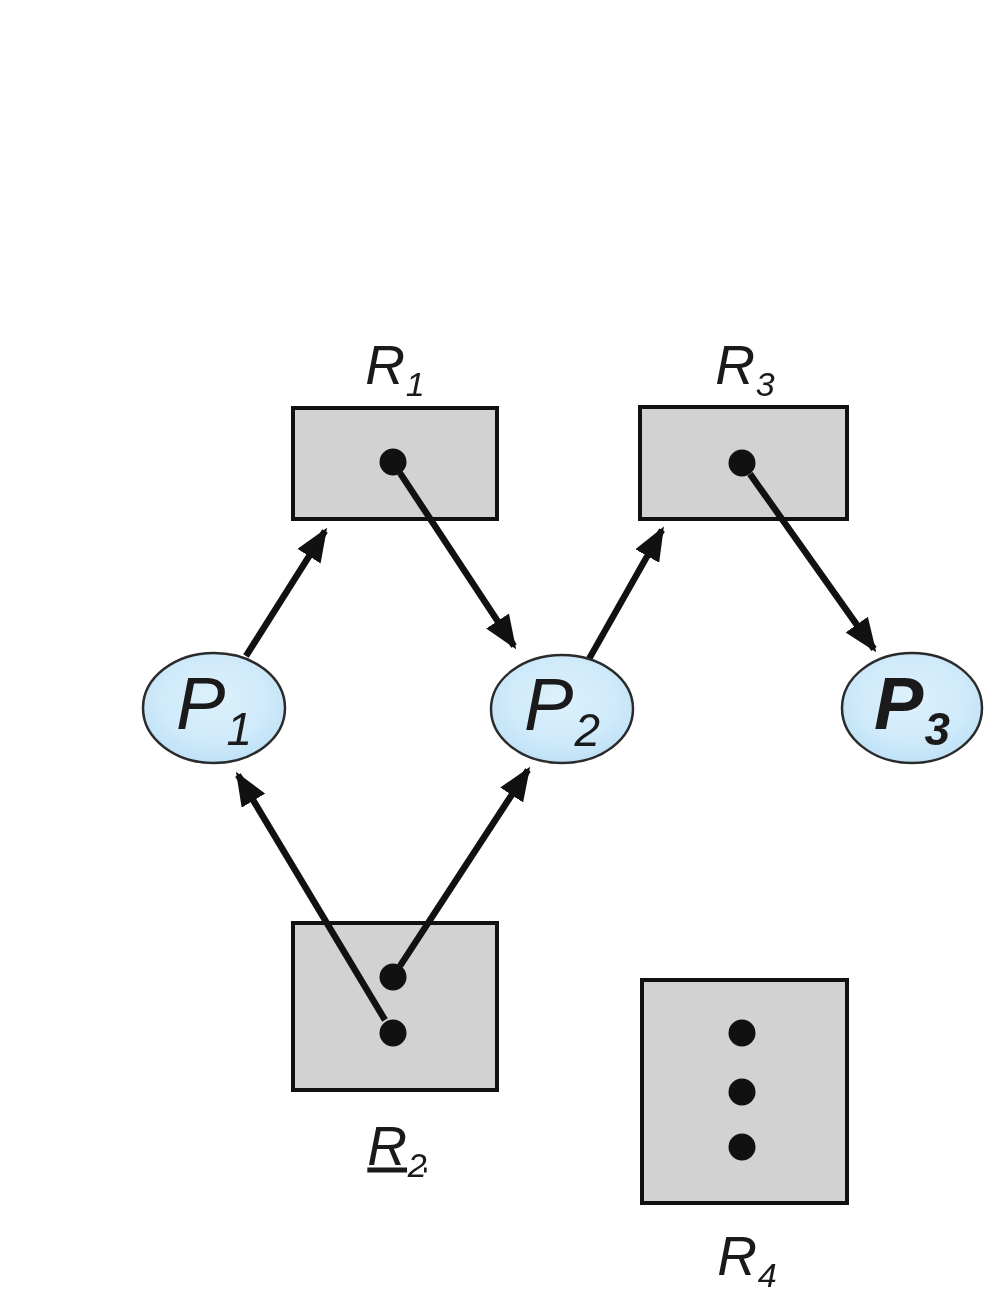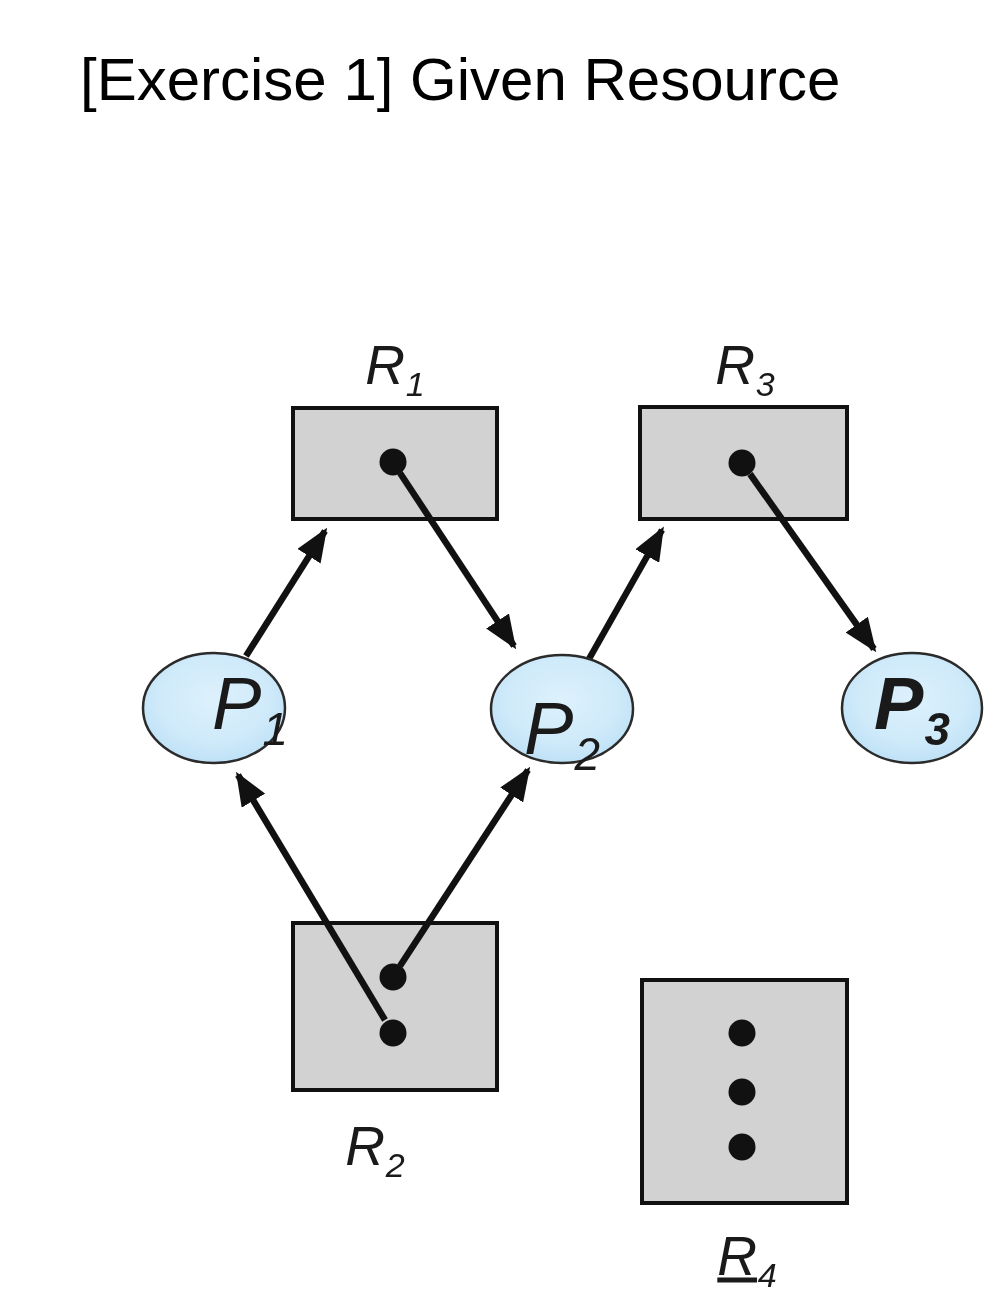--- a/index.html
+++ b/index.html
@@ -65,21 +65,20 @@
     bottom: -0.35em;
     margin-left: 0.02em;
   }
 </style>
 </head>
 <body>
 
 <div class="page">
 
   <div class="title-block">
-    <div>[Exercise 1] Given Resource</div>
   </div>
 
   <div class="diagram">
     <svg class="canvas" width="1000" height="1298" viewBox="0 0 1000 1298">
       <defs>
         <radialGradient id="procGrad" cx="50%" cy="42%" r="70%">
           <stop offset="0%" class="grad-inner"></stop>
           <stop offset="55%" class="grad-mid"></stop>
           <stop offset="100%" class="grad-outer"></stop>
         </radialGradient>
@@ -112,31 +111,31 @@
       <circle class="instance-dot" cx="742" cy="1092" r="13.5"></circle>
       <circle class="instance-dot" cx="742" cy="1147" r="13.5"></circle>
     </svg>
 
     <div class="node-label res-label" style="left:395px; top:365px;">
       <span>R</span><span class="sub">1</span>
     </div>
     <div class="node-label res-label" style="left:745px; top:365px;font-style:italic;">
       <span>R</span><span class="sub">3</span>
     </div>
-    <div class="node-label res-label" style="left:375px; top:1146px;">
+    <div class="node-label res-label" style="left:397px; top:1146px;text-decoration:underline;">
       <span>R</span><span class="sub">2</span>
     </div>
-    <div class="node-label res-label" style="left:747px; top:1256px;text-decoration:underline;">
+    <div class="node-label res-label" style="left:747px; top:1256px;">
       <span>R</span><span class="sub">4</span>
     </div>
 
-    <div class="node-label proc-label" style="left:214px; top:704px;margin-left:36px;">
+    <div class="node-label proc-label" style="left:214px; top:704px;">
       <span>P</span><span class="sub">1</span>
     </div>
-    <div class="node-label proc-label" style="left:562px; top:705px;margin-top:24px;">
+    <div class="node-label proc-label" style="left:562px; top:705px;">
       <span>P</span><span class="sub">2</span>
     </div>
     <div class="node-label proc-label" style="left:912px; top:704px;font-weight:bold;">
       <span>P</span><span class="sub">3</span>
     </div>
   </div>
 
 </div>
 
 </body></html>

